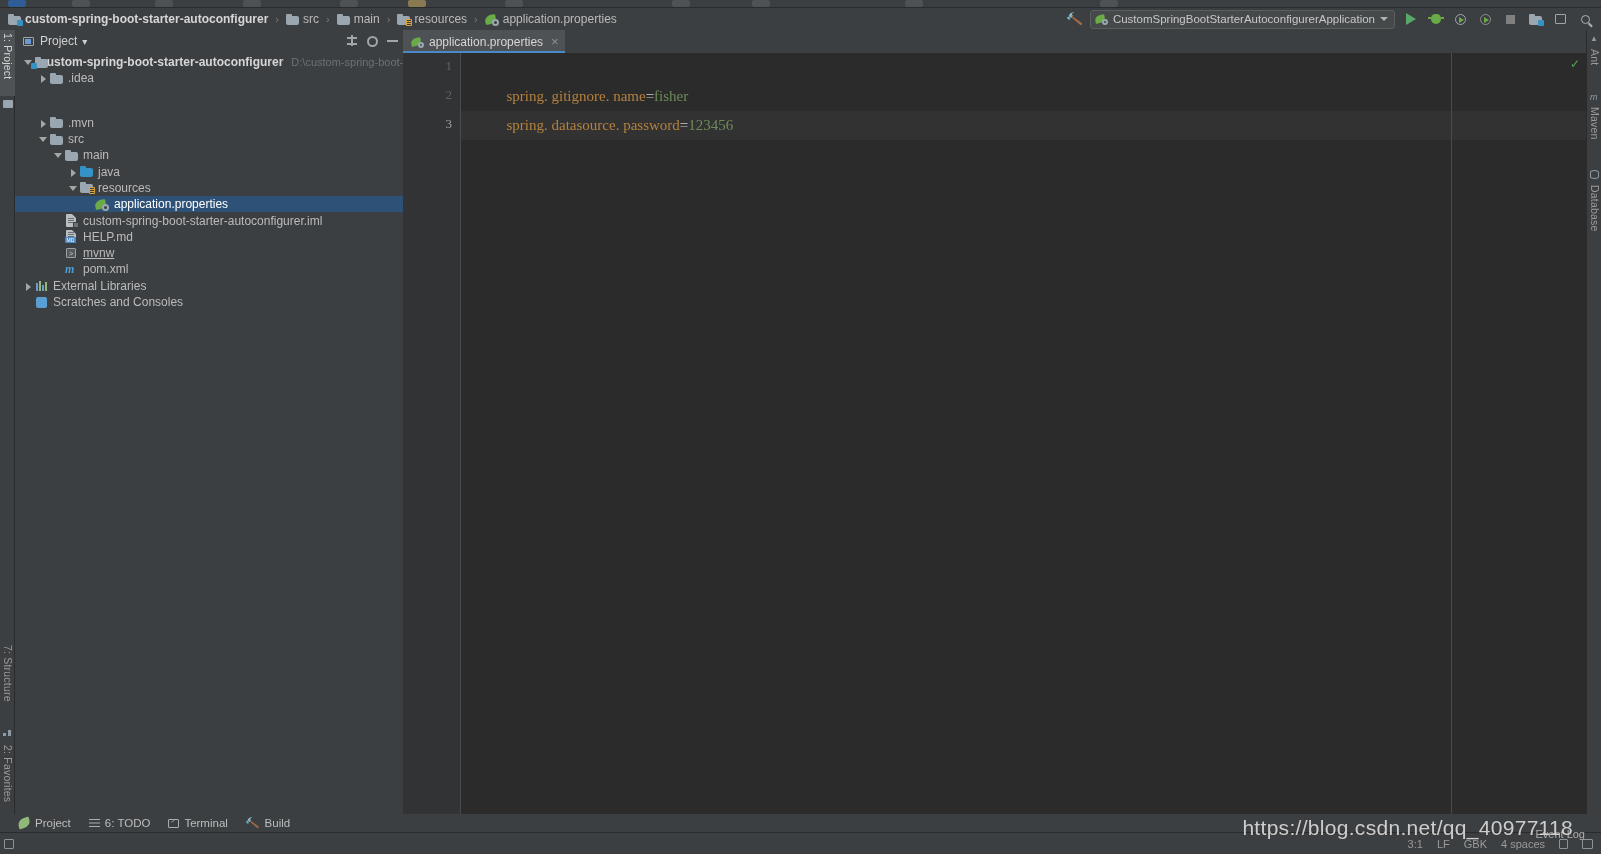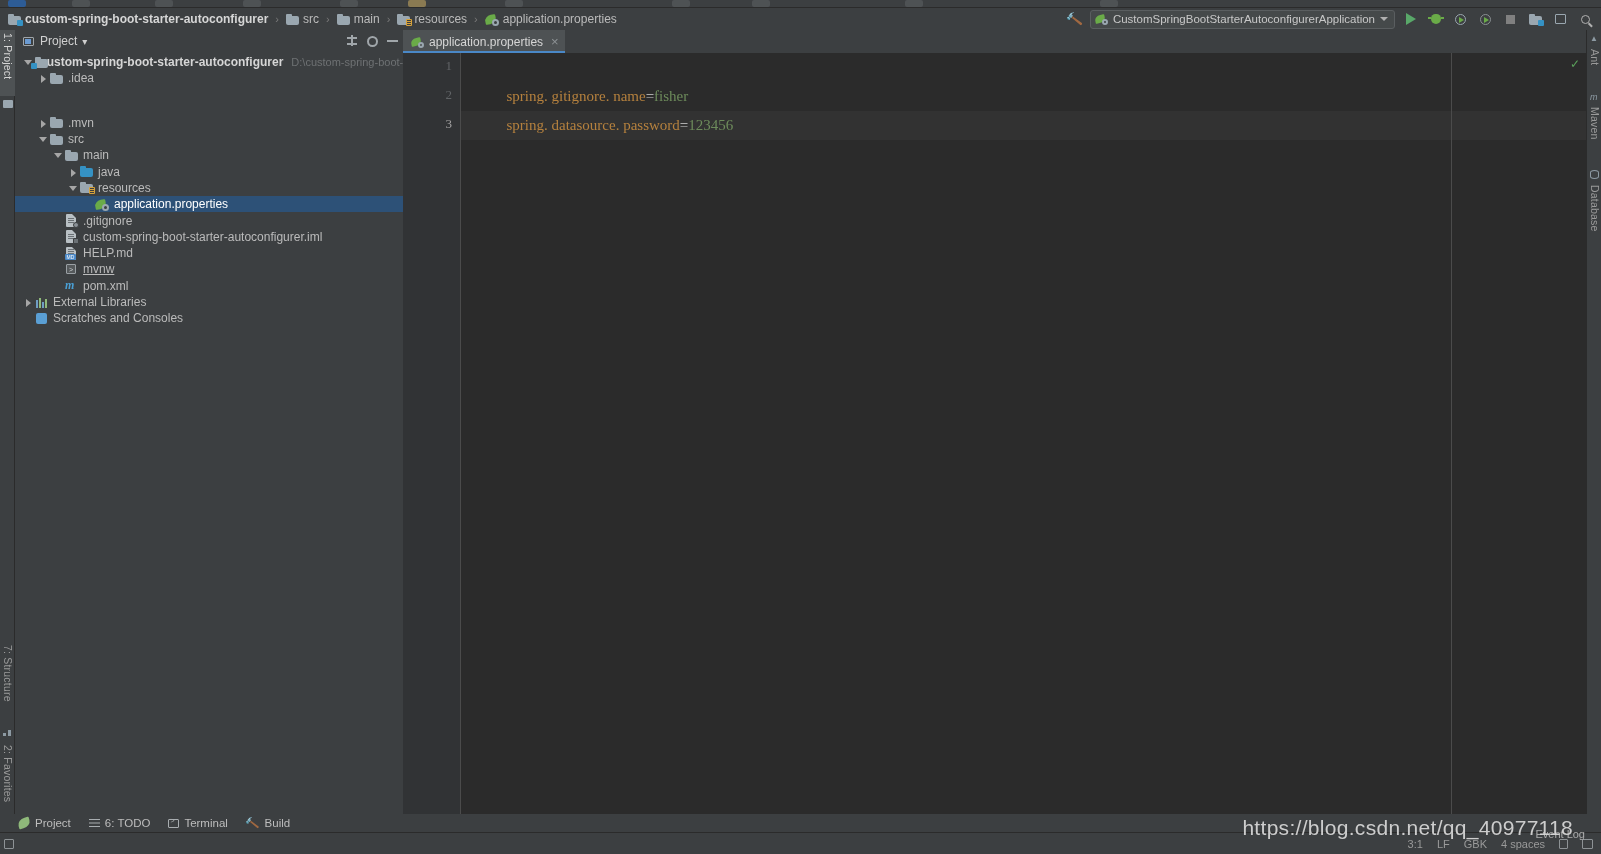--- a/index.html
+++ b/index.html
@@ -477,29 +477,20 @@
             <span class="leaf"></span>
             <span class="gear"></span>
           </span>
           <span class="tname">application.properties</span>
         </div>
         <div class="trow" style="padding-left: 38px;">
           <span class="arrow"></span>
           <span class="fico">
             <span class="paper"></span>
             <span class="paper-lines"></span>
-            <span class="dot-badge"></span>
-          </span>
-          <span class="tname">.gitignore</span>
-        </div>
-        <div class="trow" style="padding-left: 38px;">
-          <span class="arrow"></span>
-          <span class="fico">
-            <span class="paper"></span>
-            <span class="paper-lines"></span>
             <span class="dot-badge" style="border-radius:1px;background:#6b7175"></span>
           </span>
           <span class="tname">custom-spring-boot-starter-autoconfigurer.iml</span>
         </div>
         <div class="trow" style="padding-left: 38px;">
           <span class="arrow"></span>
           <span class="fico">
             <span class="paper"></span>
             <span class="paper-lines" style="top:2px"></span>
             <span class="md-badge">MD</span>

